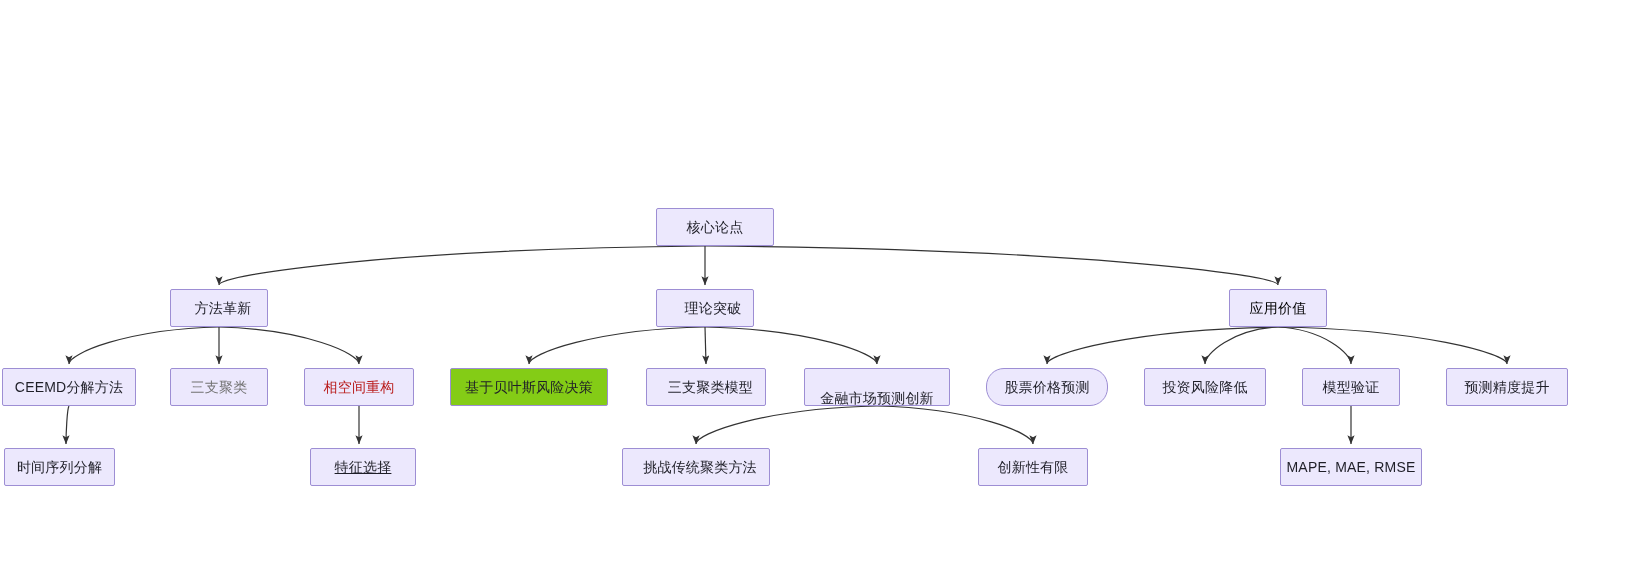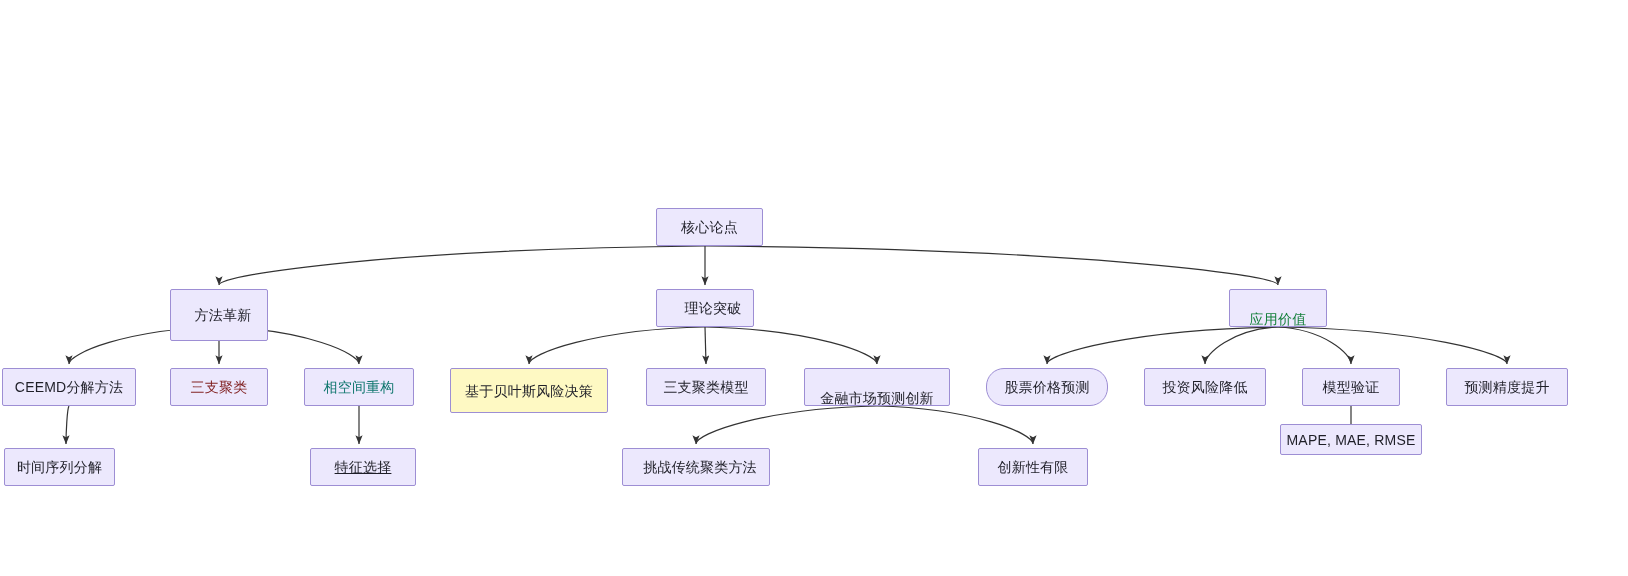--- a/index.html
+++ b/index.html
@@ -73,45 +73,45 @@
         <path d="M1278,327 C1323.26,329.22 1351,353.64 1351,364" fill="none" stroke="#333333" stroke-width="1.2" marker-end="url(#arrowhead)"></path>
         <path d="M1278,327 C1419.98,329.22 1507,353.64 1507,364" fill="none" stroke="#333333" stroke-width="1.2" marker-end="url(#arrowhead)"></path>
         <path d="M69,406 C67.14,408.28 66,433.36 66,444" fill="none" stroke="#333333" stroke-width="1.2" marker-end="url(#arrowhead)"></path>
         <path d="M359,406 L359,444" fill="none" stroke="#333333" stroke-width="1.2" marker-end="url(#arrowhead)"></path>
         <path d="M877,406 C764.78,408.28 696,433.36 696,444" fill="none" stroke="#333333" stroke-width="1.2" marker-end="url(#arrowhead)"></path>
         <path d="M877,406 C973.72,408.28 1033,433.36 1033,444" fill="none" stroke="#333333" stroke-width="1.2" marker-end="url(#arrowhead)"></path>
         <path d="M1351,406 L1351,444" fill="none" stroke="#333333" stroke-width="1.2" marker-end="url(#arrowhead)"></path>
       </g>
   </svg>
   <div id="node-layer">
-      <div class="node" style="left: 656px; top: 208px; width: 107px; height: 38px; background: rgb(236, 232, 253); border-color: rgb(157, 142, 212); color: rgb(31, 31, 40);">
+      <div class="node" style="left: 656px; top: 208px; width: 118px; height: 38px; background: rgb(236, 232, 253); border-color: rgb(157, 142, 212); color: rgb(31, 31, 40);">
         <span class="node-label">核心论点</span>
       </div>
-      <div class="node" style="left: 170px; top: 289px; width: 98px; height: 52px; background: rgb(236, 232, 253); border-color: rgb(157, 142, 212); color: rgb(31, 31, 40); padding-left: 20px;">
+      <div class="node" style="left: 170px; top: 289px; width: 98px; height: 38px; background: rgb(236, 232, 253); border-color: rgb(157, 142, 212); color: rgb(31, 31, 40); padding-left: 20px;">
         <span class="node-label">方法革新</span>
       </div>
       <div class="node" style="left: 656px; top: 289px; width: 98px; height: 38px; background: rgb(236, 232, 253); border-color: rgb(157, 142, 212); color: rgb(31, 31, 40); padding-left: 28px;">
         <span class="node-label">理论突破</span>
       </div>
-      <div class="node" style="left: 1229px; top: 289px; width: 98px; height: 38px; background: rgb(236, 232, 253); border-color: rgb(157, 142, 212); color: #15803d; align-items: flex-end;">
+      <div class="node" style="left: 1229px; top: 289px; width: 98px; height: 38px; background: rgb(236, 232, 253); border-color: rgb(157, 142, 212); color: #000000;">
         <span class="node-label">应用价值</span>
       </div>
       <div class="node" style="left: 2px; top: 368px; width: 134px; height: 38px; background: rgb(236, 232, 253); border-color: rgb(157, 142, 212); color: rgb(31, 31, 40);">
         <span class="node-label">CEEMD分解方法</span>
       </div>
-      <div class="node" style="left: 170px; top: 368px; width: 98px; height: 38px; background: rgb(236, 232, 253); border-color: rgb(157, 142, 212); color: #7f1d1d;">
+      <div class="node" style="left: 170px; top: 368px; width: 98px; height: 38px; background: rgb(236, 232, 253); border-color: rgb(157, 142, 212); color: #737373;">
         <span class="node-label">三支聚类</span>
       </div>
-      <div class="node" style="left: 304px; top: 368px; width: 110px; height: 38px; background: rgb(236, 232, 253); border-color: rgb(157, 142, 212); color: #0f766e;">
+      <div class="node" style="left: 304px; top: 368px; width: 110px; height: 38px; background: rgb(236, 232, 253); border-color: rgb(157, 142, 212); color: #b91c1c;">
         <span class="node-label">相空间重构</span>
       </div>
-      <div class="node" style="left: 450px; top: 368px; width: 158px; height: 45px; background: #fef9c3; border-color: rgb(157, 142, 212); color: rgb(31, 31, 40);">
+      <div class="node" style="left: 450px; top: 368px; width: 158px; height: 38px; background: #84cc16; border-color: rgb(157, 142, 212); color: rgb(31, 31, 40);">
         <span class="node-label">基于贝叶斯风险决策</span>
       </div>
-      <div class="node" style="left: 646px; top: 368px; width: 120px; height: 38px; background: rgb(236, 232, 253); border-color: rgb(157, 142, 212); color: rgb(31, 31, 40);">
+      <div class="node" style="left: 646px; top: 368px; width: 120px; height: 38px; background: rgb(236, 232, 253); border-color: rgb(157, 142, 212); color: rgb(31, 31, 40); justify-content: flex-end;">
         <span class="node-label">三支聚类模型</span>
       </div>
       <div class="node" style="left: 804px; top: 368px; width: 146px; height: 38px; background: rgb(236, 232, 253); border-color: rgb(157, 142, 212); color: rgb(31, 31, 40); align-items: flex-end;">
         <span class="node-label">金融市场预测创新</span>
       </div>
       <div class="node" style="left: 986px; top: 368px; width: 122px; height: 38px; background: rgb(236, 232, 253); border-color: rgb(157, 142, 212); color: rgb(31, 31, 40); border-radius: 18px;">
         <span class="node-label">股票价格预测</span>
       </div>
       <div class="node" style="left: 1144px; top: 368px; width: 122px; height: 38px; background: rgb(236, 232, 253); border-color: rgb(157, 142, 212); color: rgb(31, 31, 40);">
         <span class="node-label">投资风险降低</span>
@@ -127,17 +127,17 @@
       </div>
       <div class="node" style="left: 310px; top: 448px; width: 106px; height: 38px; background: rgb(236, 232, 253); border-color: rgb(157, 142, 212); color: rgb(31, 31, 40); text-decoration: underline;">
         <span class="node-label">特征选择</span>
       </div>
       <div class="node" style="left: 622px; top: 448px; width: 148px; height: 38px; background: rgb(236, 232, 253); border-color: rgb(157, 142, 212); color: rgb(31, 31, 40); padding-left: 20px;">
         <span class="node-label">挑战传统聚类方法</span>
       </div>
       <div class="node" style="left: 978px; top: 448px; width: 110px; height: 38px; background: rgb(236, 232, 253); border-color: rgb(157, 142, 212); color: rgb(31, 31, 40);">
         <span class="node-label">创新性有限</span>
       </div>
-      <div class="node" style="left: 1280px; top: 424px; width: 142px; height: 31px; background: rgb(236, 232, 253); border-color: rgb(157, 142, 212); color: rgb(31, 31, 40); padding-left: 12px;">
+      <div class="node" style="left: 1280px; top: 448px; width: 142px; height: 38px; background: rgb(236, 232, 253); border-color: rgb(157, 142, 212); color: rgb(31, 31, 40); padding-left: 12px;">
         <span class="node-label">MAPE, MAE, RMSE</span>
       </div>
     </div>
 </div>
 
 </body></html>

